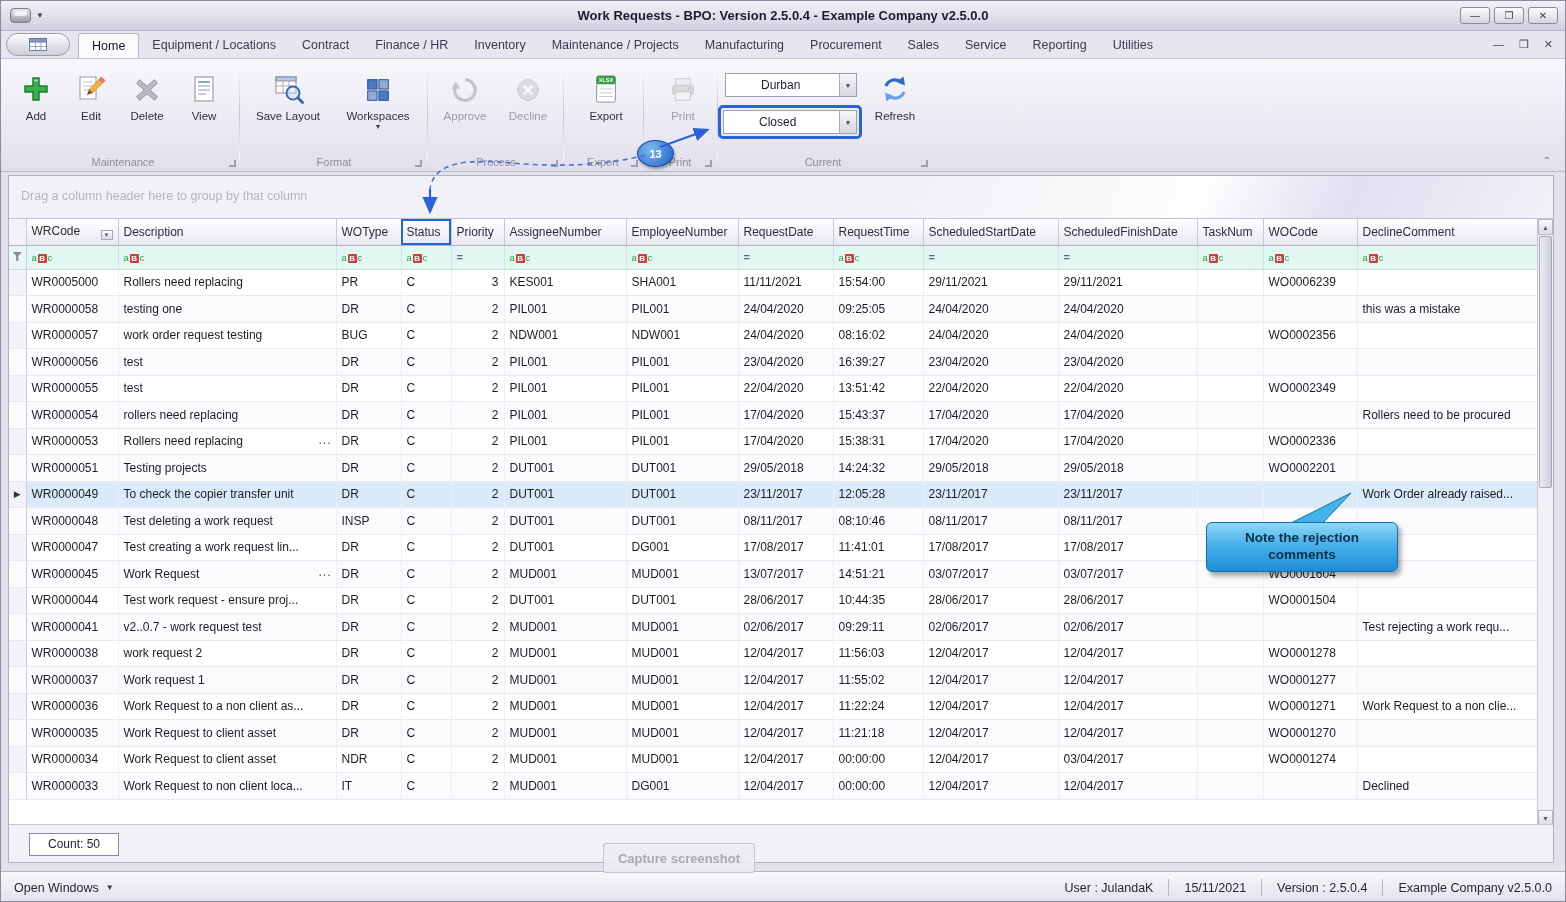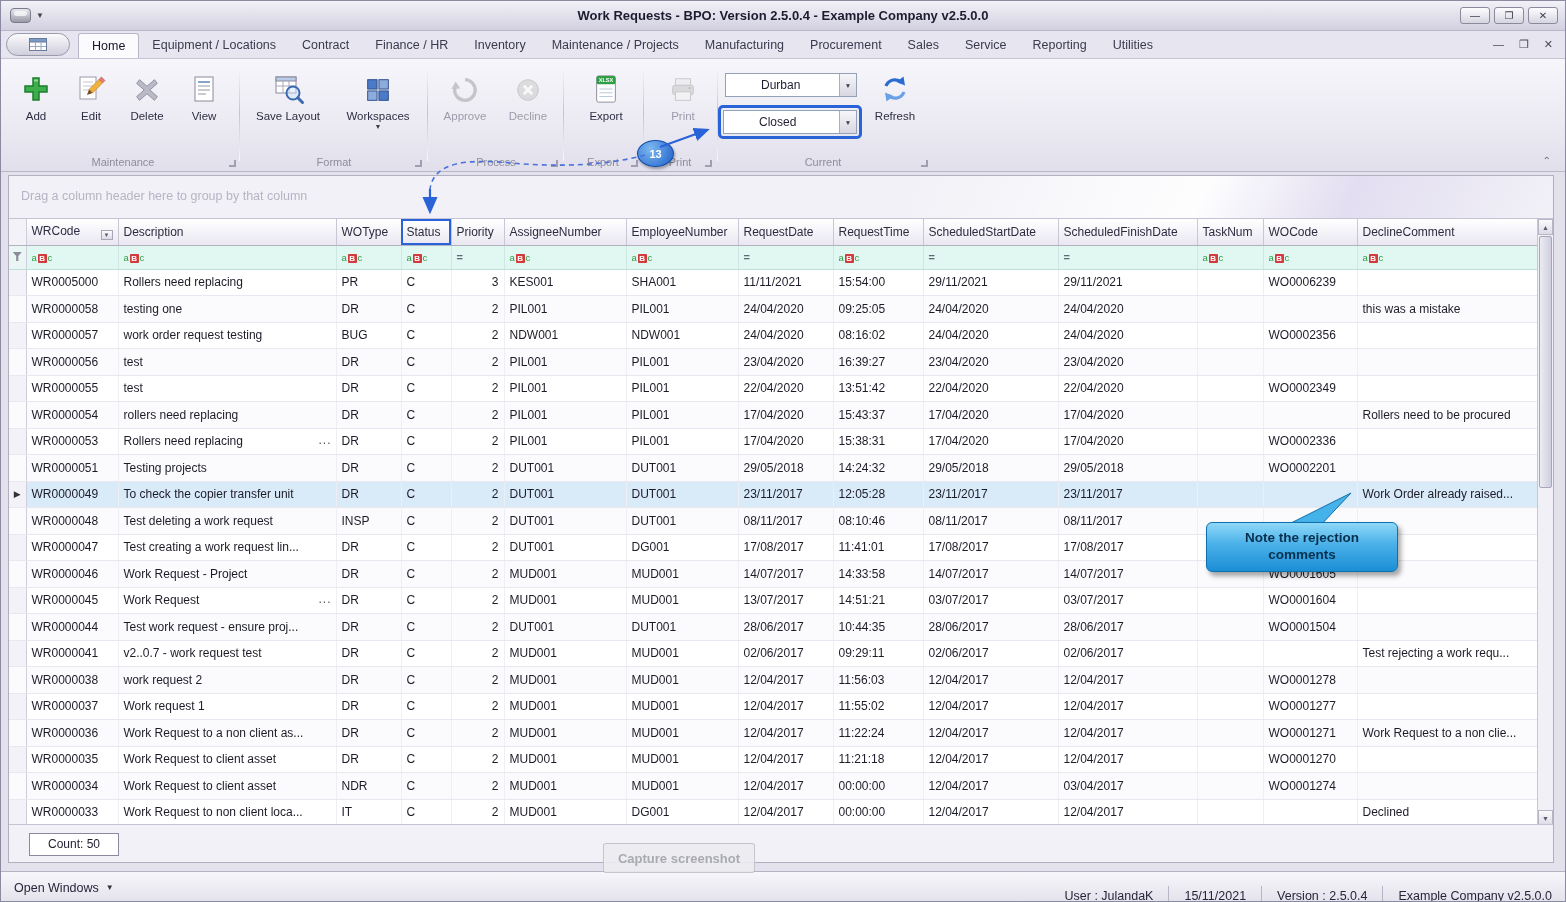--- a/index.html
+++ b/index.html
@@ -74,21 +74,21 @@
   .sarrow { position:absolute; left:0; width:15px; height:16px; font-size:7px; color:#5a5a6e; display:flex; align-items:center; justify-content:center; background:linear-gradient(#fafafc,#dcdbe6); border:1px solid #b8b6c6; }
   .sarrow.up { top:0; } .sarrow.down { bottom:0; }
   .sthumb { position:absolute; left:1px; top:17px; width:13px; height:252px; background:linear-gradient(90deg,#ececf2,#cfcede); border:1px solid #a8a6ba; border-radius:2px; }
   .gfooter { position:absolute; left:0; bottom:0; width:100%; height:38px; background:#f2f1f7; border-top:1px solid #c6c4d4; }
   .countbox { position:absolute; left:20px; top:8px; width:90px; height:23px; background:#fff; border:1px solid #8a8a9e; font-size:12px; line-height:21px; text-align:center; color:#1e1e30; }
 
   
   .statusbar { position:absolute; left:0; top:870px; width:1566px; height:32px; background:linear-gradient(#f7f6fa,#e3e2ec); border-top:1px solid #b5b3c3; display:flex; align-items:center; font-size:12.5px; color:#26263a; }
   .openwin { margin-left:13px; display:flex; align-items:center; gap:7px; }
   .openwin .ow-caret { font-size:8px; color:#333; }
-  .sbright { margin-left:auto; display:flex; align-items:flex-end; height:100%; }
+  .sbright { margin-left:auto; display:flex; align-items:center; height:100%; }
   .sbitem { padding:0 15px; white-space:nowrap; }
   .sbsep { width:1px; height:17px; background:#b8b6c6; }
 
   
   .badge { position:absolute; left:636px; top:139px; width:37px; height:27px; border-radius:50%;
     background:radial-gradient(circle at 35% 30%, #7db8f0, #1d5fc8); border:1.5px solid #0f4aa8; color:#fff;
     font-weight:bold; font-size:11px; display:flex; align-items:center; justify-content:center;
     box-shadow:1px 2px 3px rgba(0,0,0,.35); z-index:46; }
   .overlay { position:absolute; left:0; top:0; width:1566px; height:902px; pointer-events:none; z-index:47; }
   .callout { position:absolute; left:1205px; top:521px; width:192px; height:50px; border-radius:6px;
@@ -570,37 +570,20 @@
             <td>17/08/2017</td>
             <td>11:41:01</td>
             <td>17/08/2017</td>
             <td>17/08/2017</td>
             <td></td>
             <td></td>
             <td></td>
           </tr>
           <tr>
             <td class="ind"></td>
-            <td>WR0000046</td>
-            <td>Work Request - Project</td>
-            <td>DR</td>
-            <td>C</td>
-            <td class="num">2</td>
-            <td>MUD001</td>
-            <td>MUD001</td>
-            <td>14/07/2017</td>
-            <td>14:33:58</td>
-            <td>14/07/2017</td>
-            <td>14/07/2017</td>
-            <td></td>
-            <td>WO0001605</td>
-            <td></td>
-          </tr>
-          <tr>
-            <td class="ind"></td>
             <td>WR0000045</td>
             <td class="has-more">Work Request<span class="more">...</span></td>
             <td>DR</td>
             <td>C</td>
             <td class="num">2</td>
             <td>MUD001</td>
             <td>MUD001</td>
             <td>13/07/2017</td>
             <td>14:51:21</td>
             <td>03/07/2017</td>

